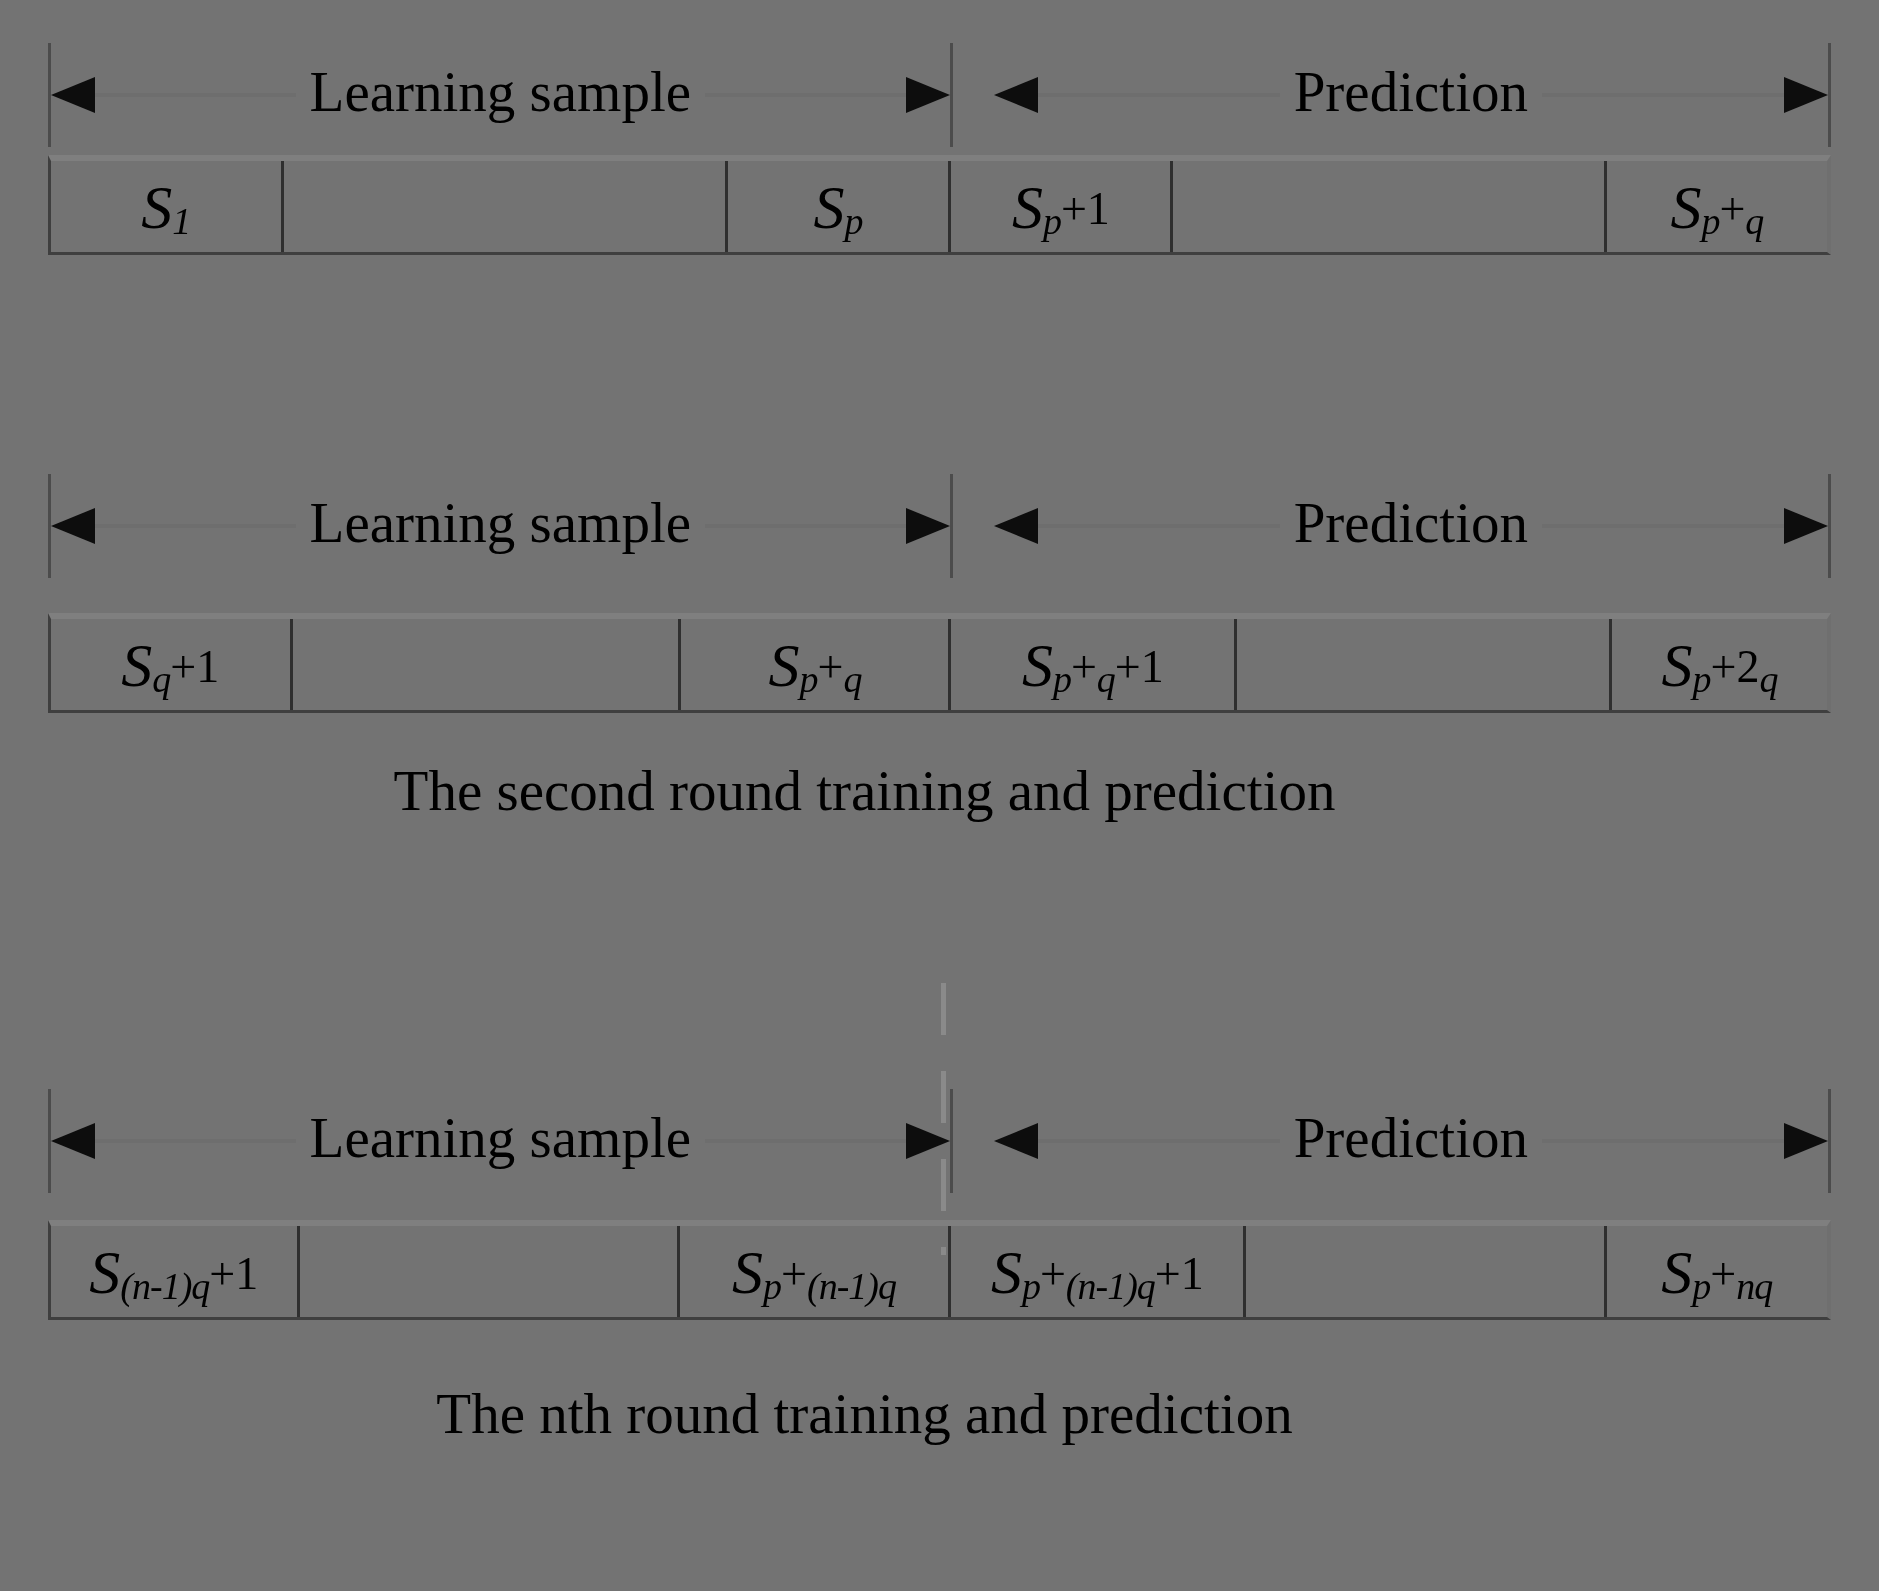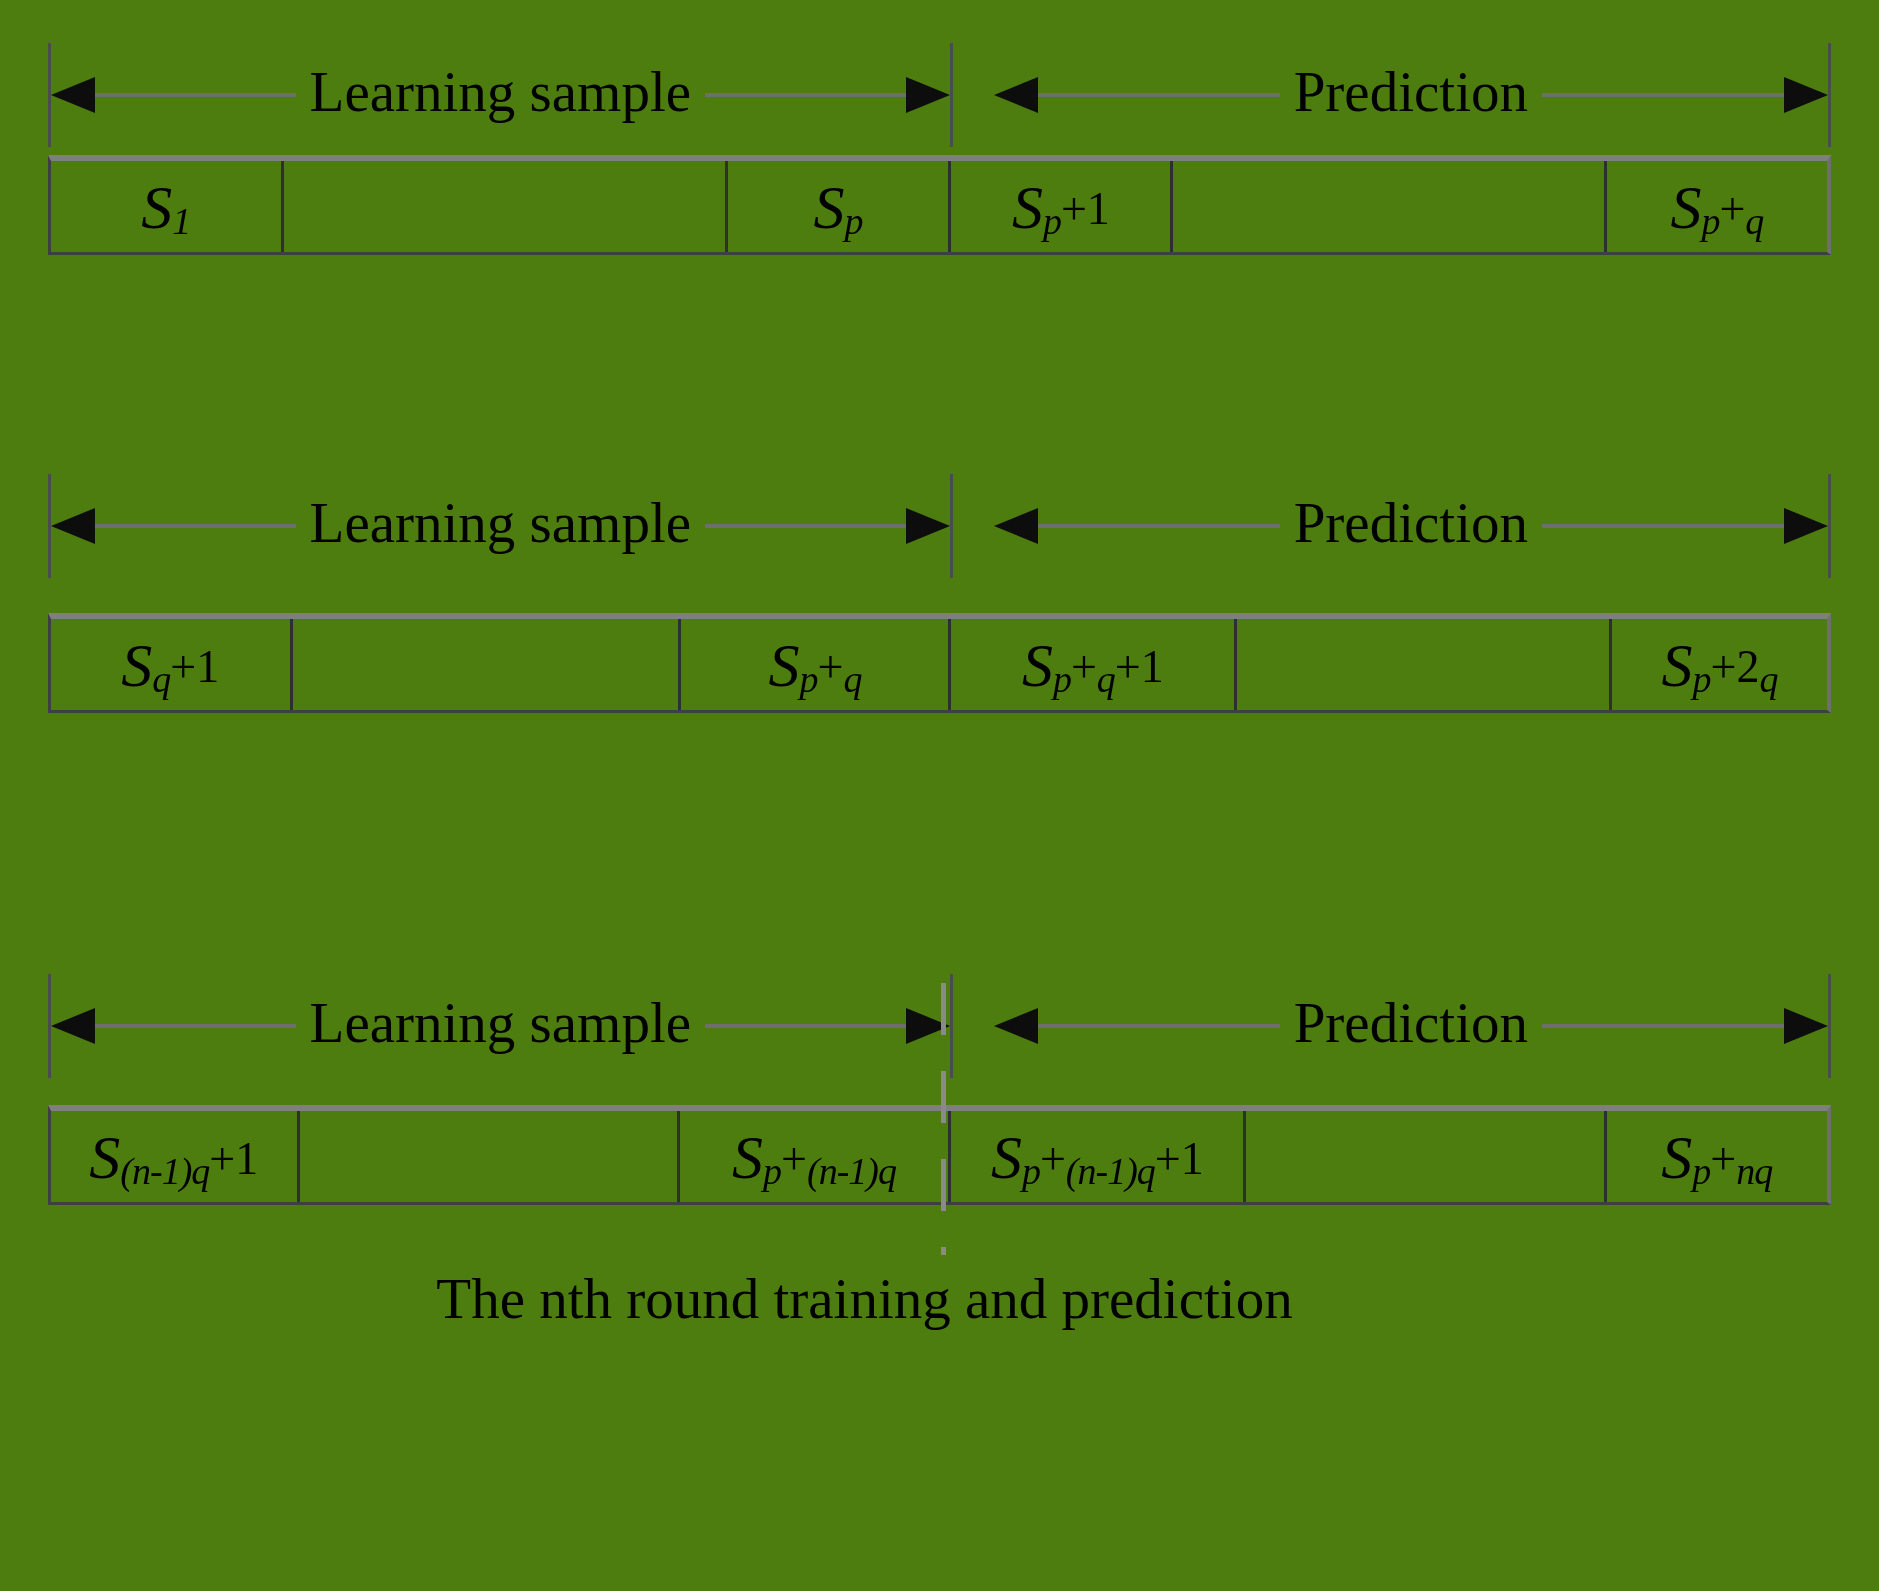--- a/index.html
+++ b/index.html
@@ -1,19 +1,19 @@
 <!DOCTYPE html>
 <html><head>
 <meta charset="utf-8">
 <style>
   html,body{margin:0;padding:0;background:#ffffff;}
   #page{
     position:relative;
     width:1879px;height:1591px;
-    background:#4d7c0f;
+    background:#737373;
     font-family:"Liberation Serif", serif;
     color:#000;
     overflow:hidden;
   }
   
   .meas{
     display:flex;align-items:center;
     margin:0 48px;
     height:106px;
   }
@@ -172,20 +172,21 @@
       </div>
     <div class="cell" style="width:21.1%"></div>
     <div class="cell" style="width:12.1%">
         <span class="seg seg-b">S</span>
         <span class="seg seg-s">p</span>
         <span class="seg seg-n">+2</span>
         <span class="seg seg-s">q</span>
       </div>
   </div>
 
+  <div class="caption mt-c2">The second round training and prediction</div>
 
   <div class="dashed"></div>
 
   <div class="meas mt-h3">
     <div class="tick"></div>
     <div class="half half-learn">
       <div class="ah ah-l"></div>
       <div class="hl"></div>
       <div class="meas-label">Learning sample</div>
       <div class="hl"></div>

